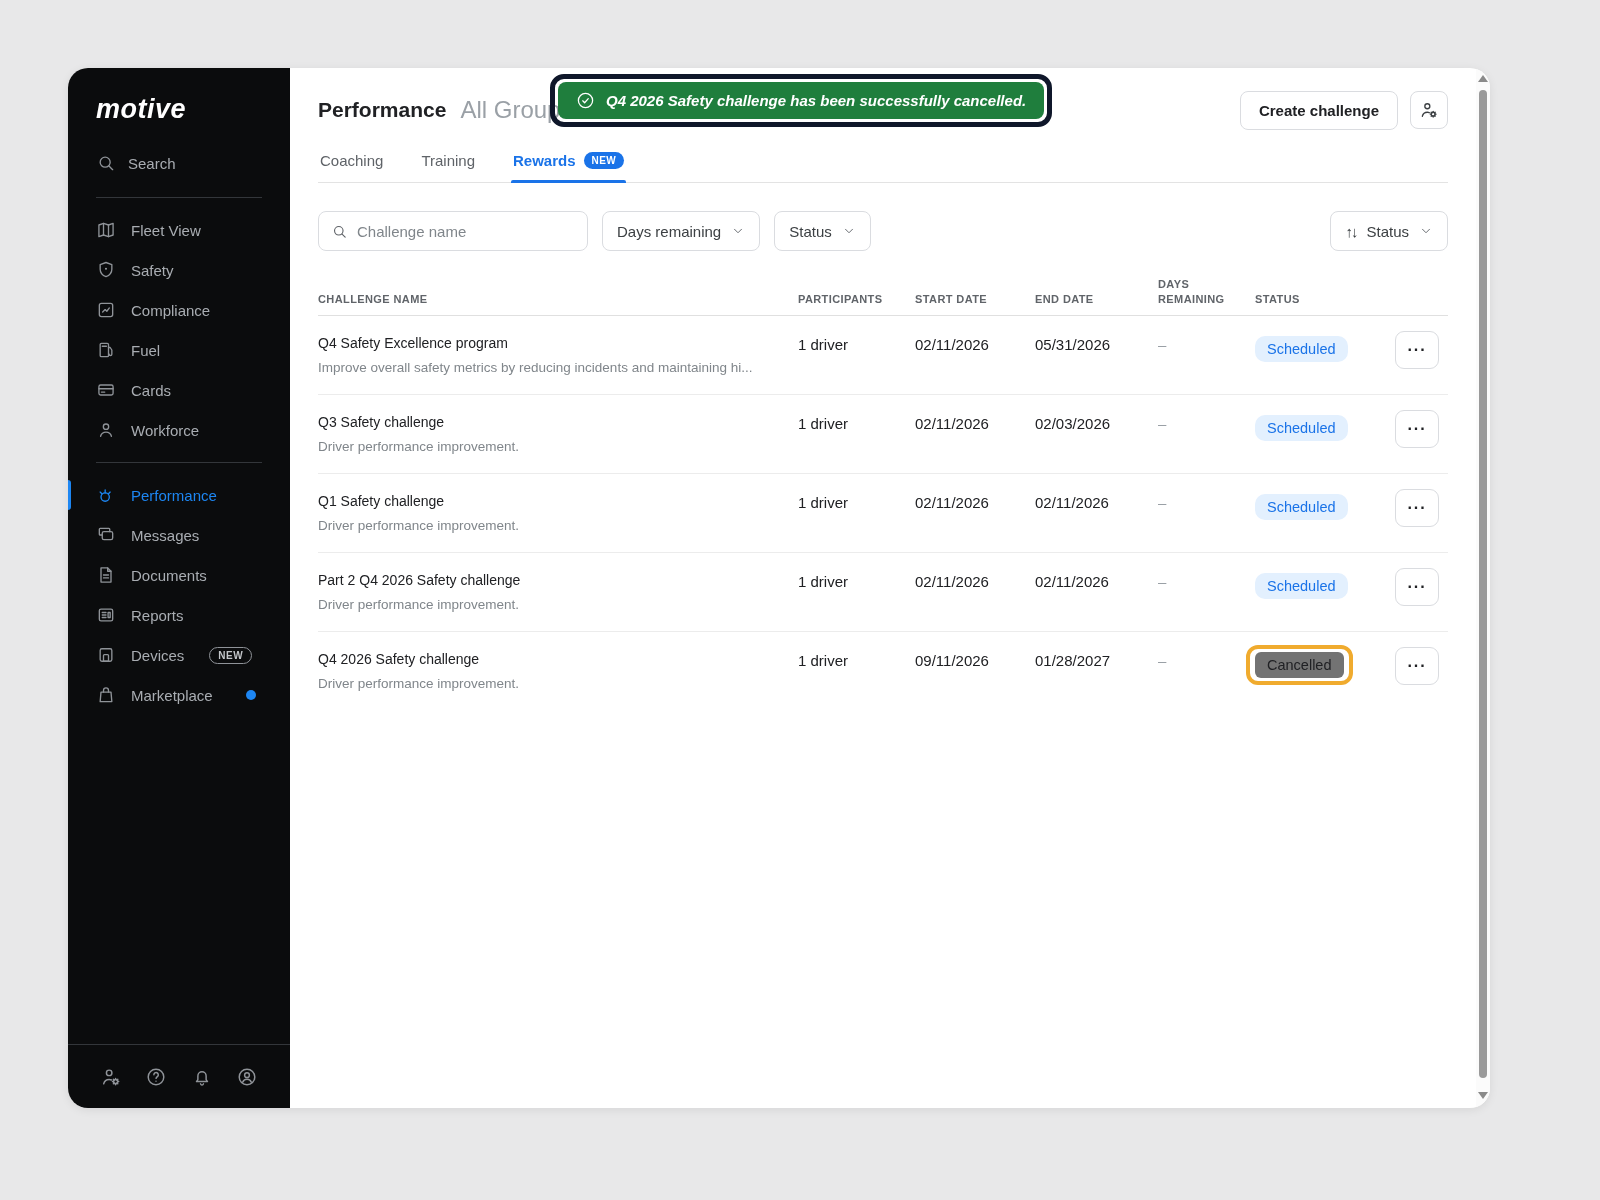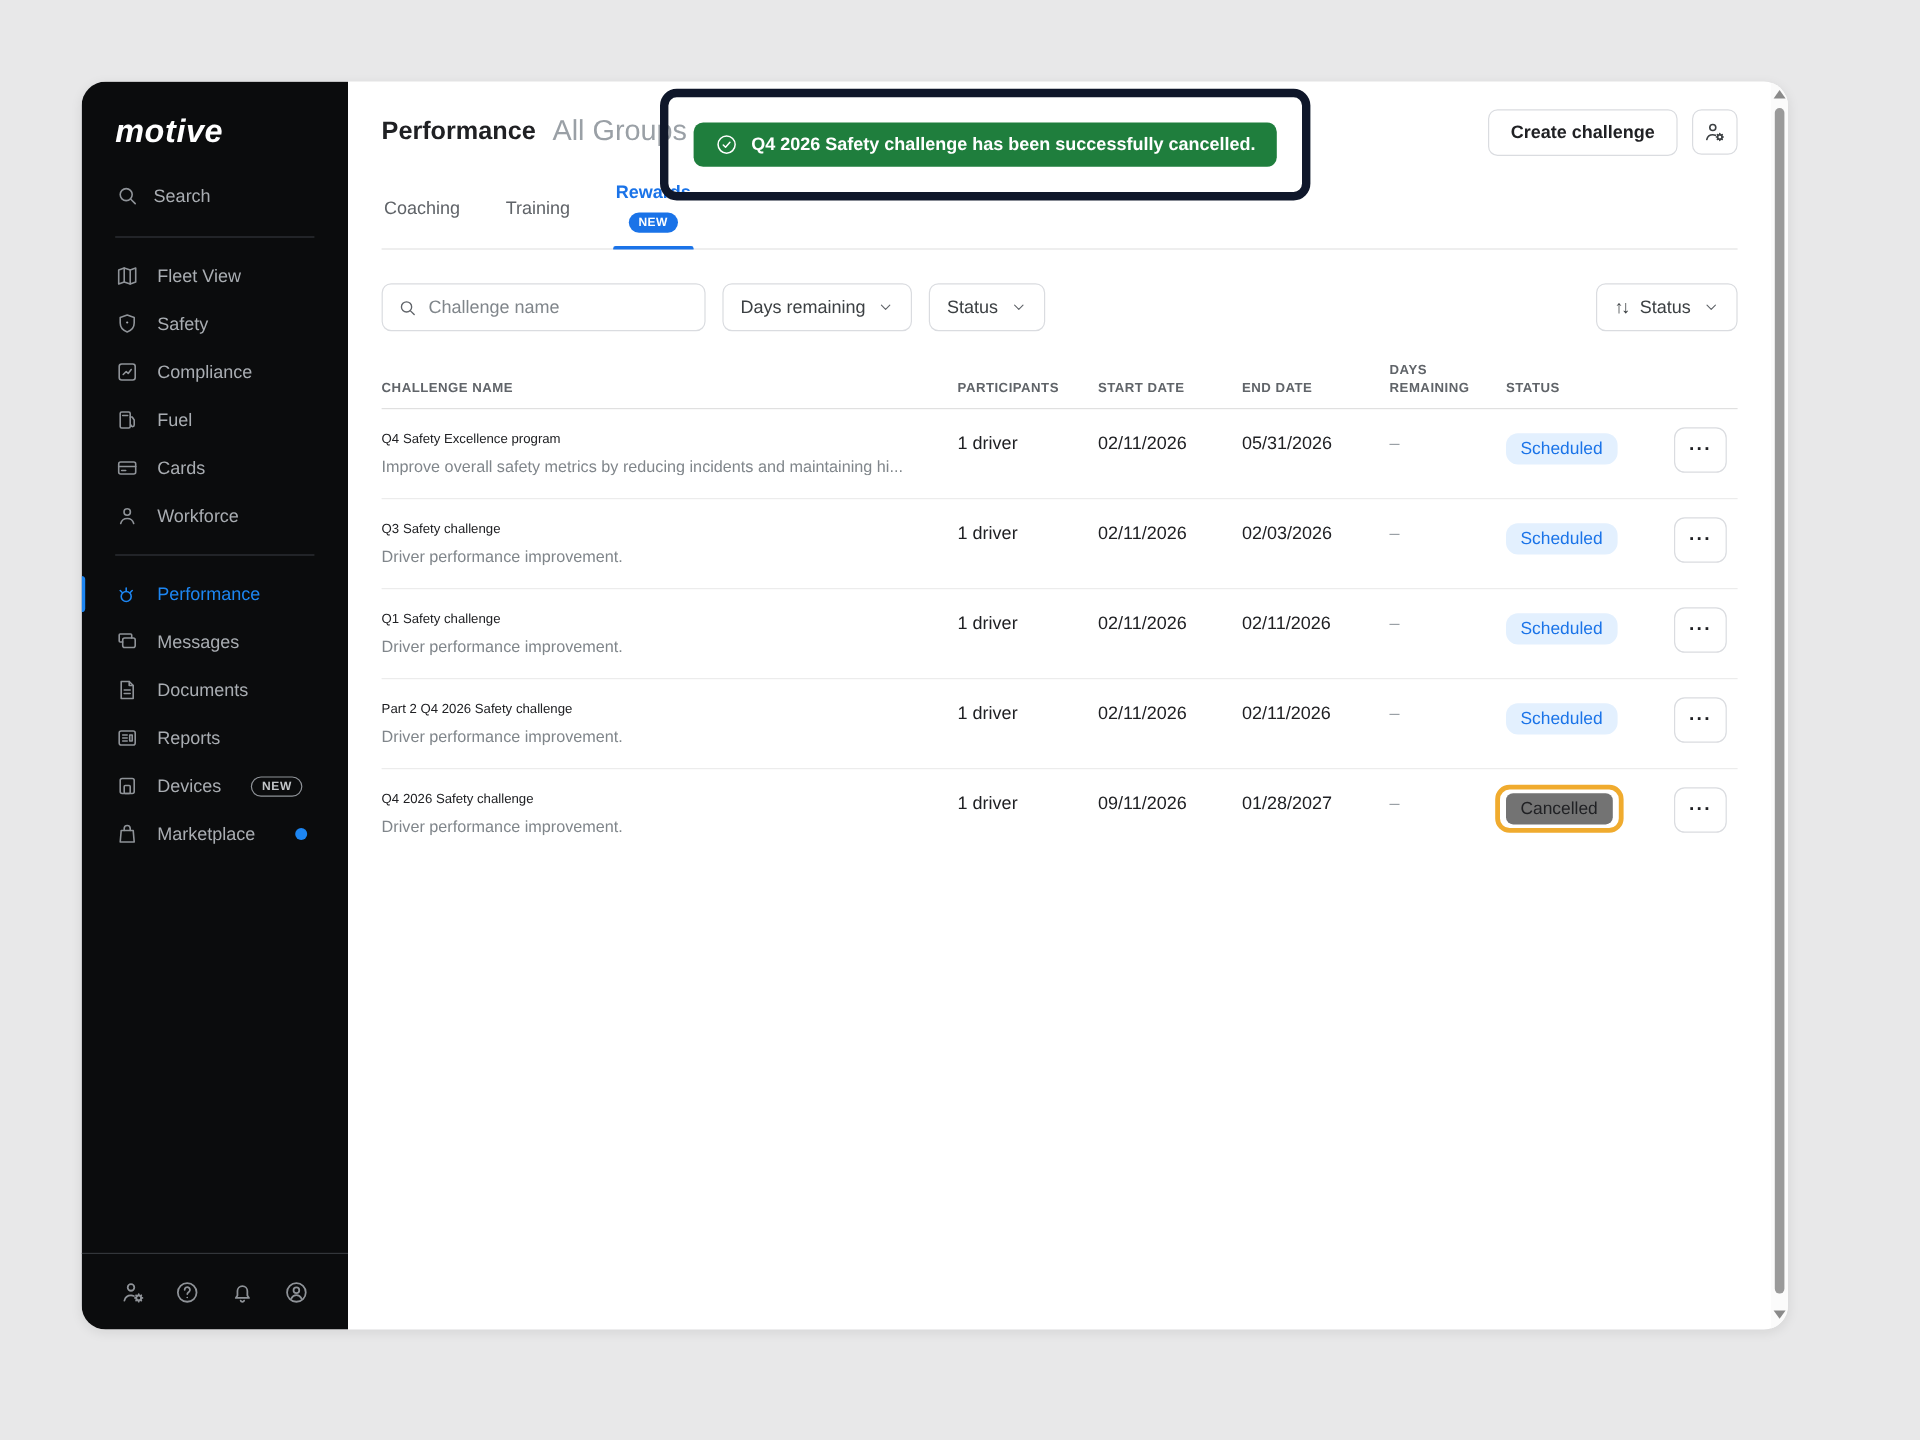--- a/index.html
+++ b/index.html
@@ -61,34 +61,34 @@
   .btn {
     background:#fff; border:1px solid #dadce0; border-radius:8px; cursor:pointer;
     font-family:"Liberation Sans", sans-serif; color:#202124;
   }
   .create-btn { font-size:15px; font-weight:700; padding:10px 18px; }
   .icon-btn { width:38px; height:38px; display:flex; align-items:center; justify-content:center; }
   .icon-btn svg { width:20px; height:20px; stroke:#3c4043; }
   
   .toast-ring {
     position:absolute; left:232px; top:6px; z-index:5;
-    border:7px solid #0f172a; border-radius:14px; padding:21px; background:transparent;
+    border:5px solid #0f172a; border-radius:14px; padding:3px; background:transparent;font-style:italic;
   }
   .toast {
     background:#1f7e3d; color:#fff; border-radius:8px; display:flex; align-items:center;
     gap:11px; padding:9px 18px; font-size:15px; font-weight:700; white-space:nowrap;
   }
   .toast svg { width:19px; height:19px; stroke:#fff; flex-shrink:0; }
   
   .tabs { display:flex; gap:34px; border-bottom:1px solid #e3e3e3; margin-top:12px; }
   .tab {
     font-size:15px; color:#5f6368; padding:10px 2px 13px 2px; cursor:pointer;
     display:flex; align-items:center; gap:8px; position:relative;
   }
-  .tab.active { color:#1a73e8; font-weight:600;flex-direction:column; }
+  .tab.active { color:#1a73e8; font-weight:600; }
   .tab.active::after {
     content:""; position:absolute; left:0; right:0; bottom:-1px; height:3px;
     background:#1a73e8; border-radius:2px 2px 0 0;
   }
   .new-pill-solid {
     background:#1a73e8; color:#fff; font-size:10px; font-weight:700;
     border-radius:10px; padding:3px 8px; letter-spacing:.4px;
   }
   
   .filters { display:flex; align-items:center; margin-top:28px; gap:14px; }
@@ -118,21 +118,21 @@
   .th {
     font-size:11px; font-weight:700; color:#606469; letter-spacing:.4px;
     text-transform:uppercase; line-height:1.35;
   }
   .trow {
     display:grid; grid-template-columns:1fr 117px 120px 123px 97px 140px 53px;
     border-bottom:1px solid #ececec; padding:17px 0 19px 0; align-items:start;
   }
   .trow:last-child { border-bottom:none; }
   .cell { font-size:15px; color:#202124; padding-top:3px; }
-  .challenge-name { font-size:11px; color:#202124; padding-top:2px; }
+  .challenge-name { font-size:14px; color:#202124; padding-top:2px; }
   .challenge-desc { font-size:13.5px; color:#80868b; margin-top:9px; white-space:nowrap; overflow:hidden; }
   .dash { color:#9aa0a6; }
   .badge {
     display:inline-block; font-size:14.5px; padding:5px 12px; border-radius:6px;
   }
   .badge.scheduled { background:#e3f0fe; color:#1a73e8;border-radius:10px; }
   .badge.cancelled { background:#737373; color:#202124; }
   .badge-ring {
     display:inline-block; border:4px solid #F0AB2E; border-radius:12px; padding:3px 5px;
     margin:-7px 0 0 -9px;

